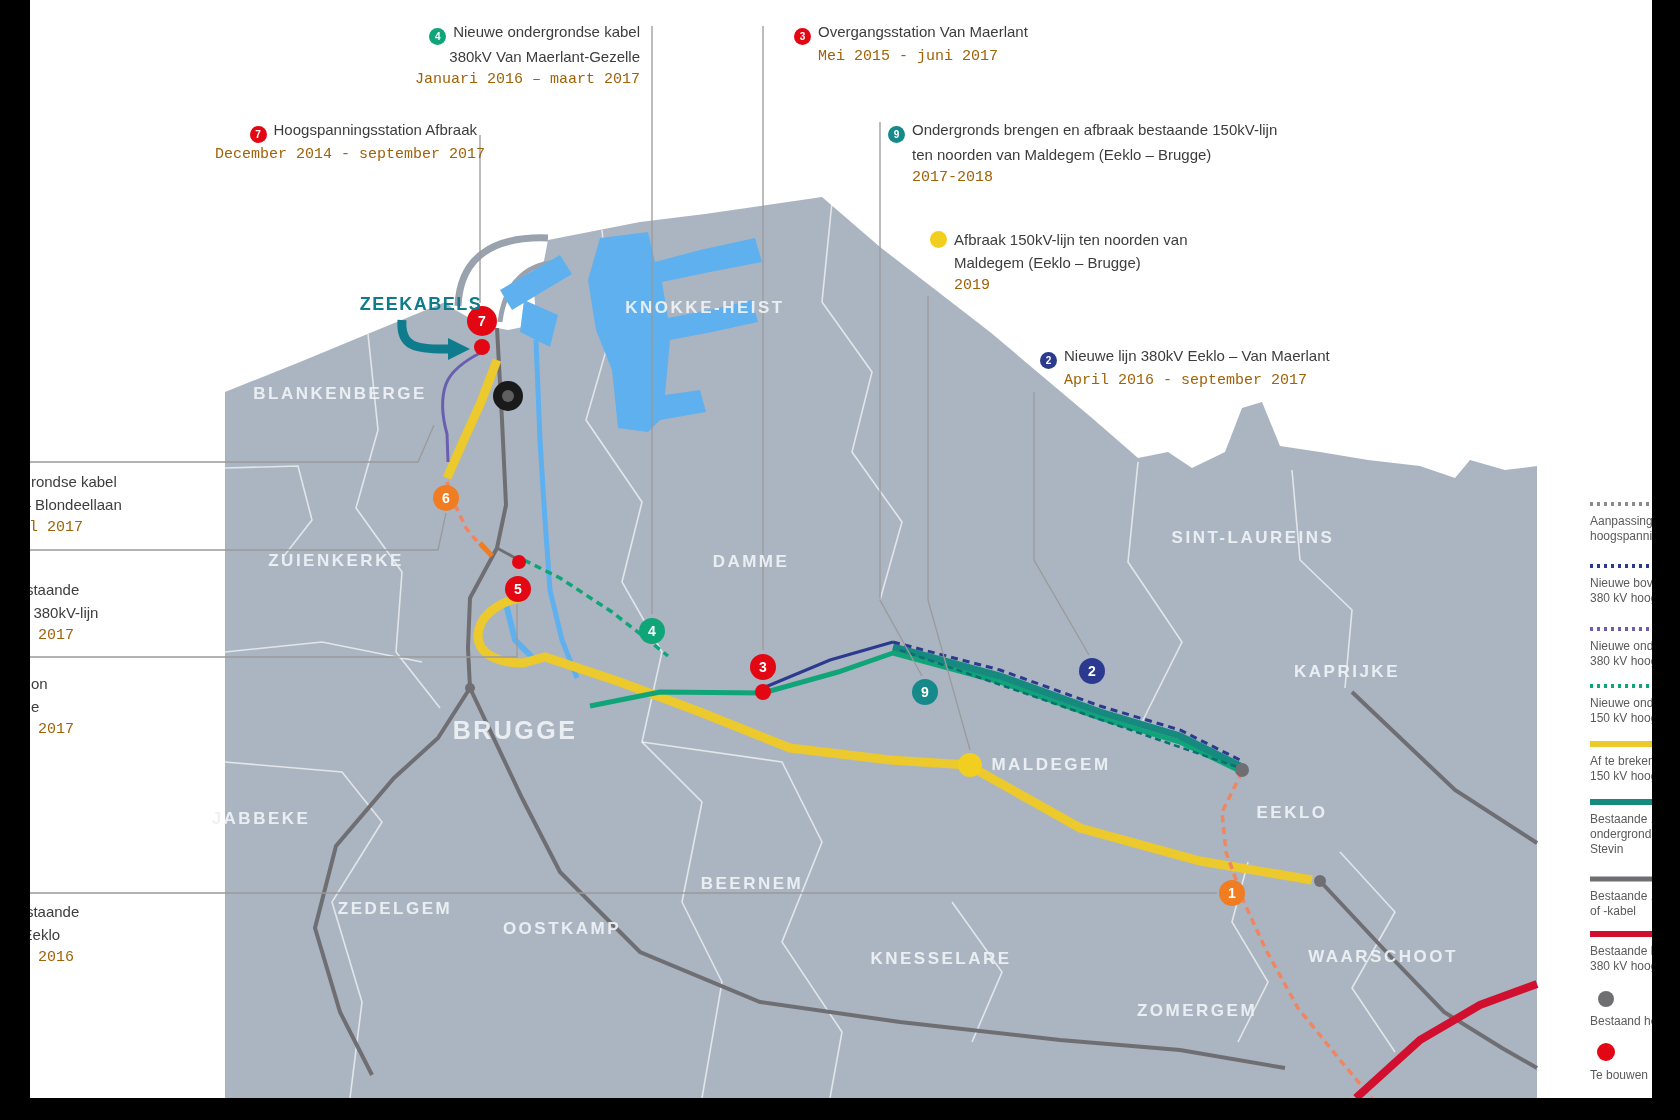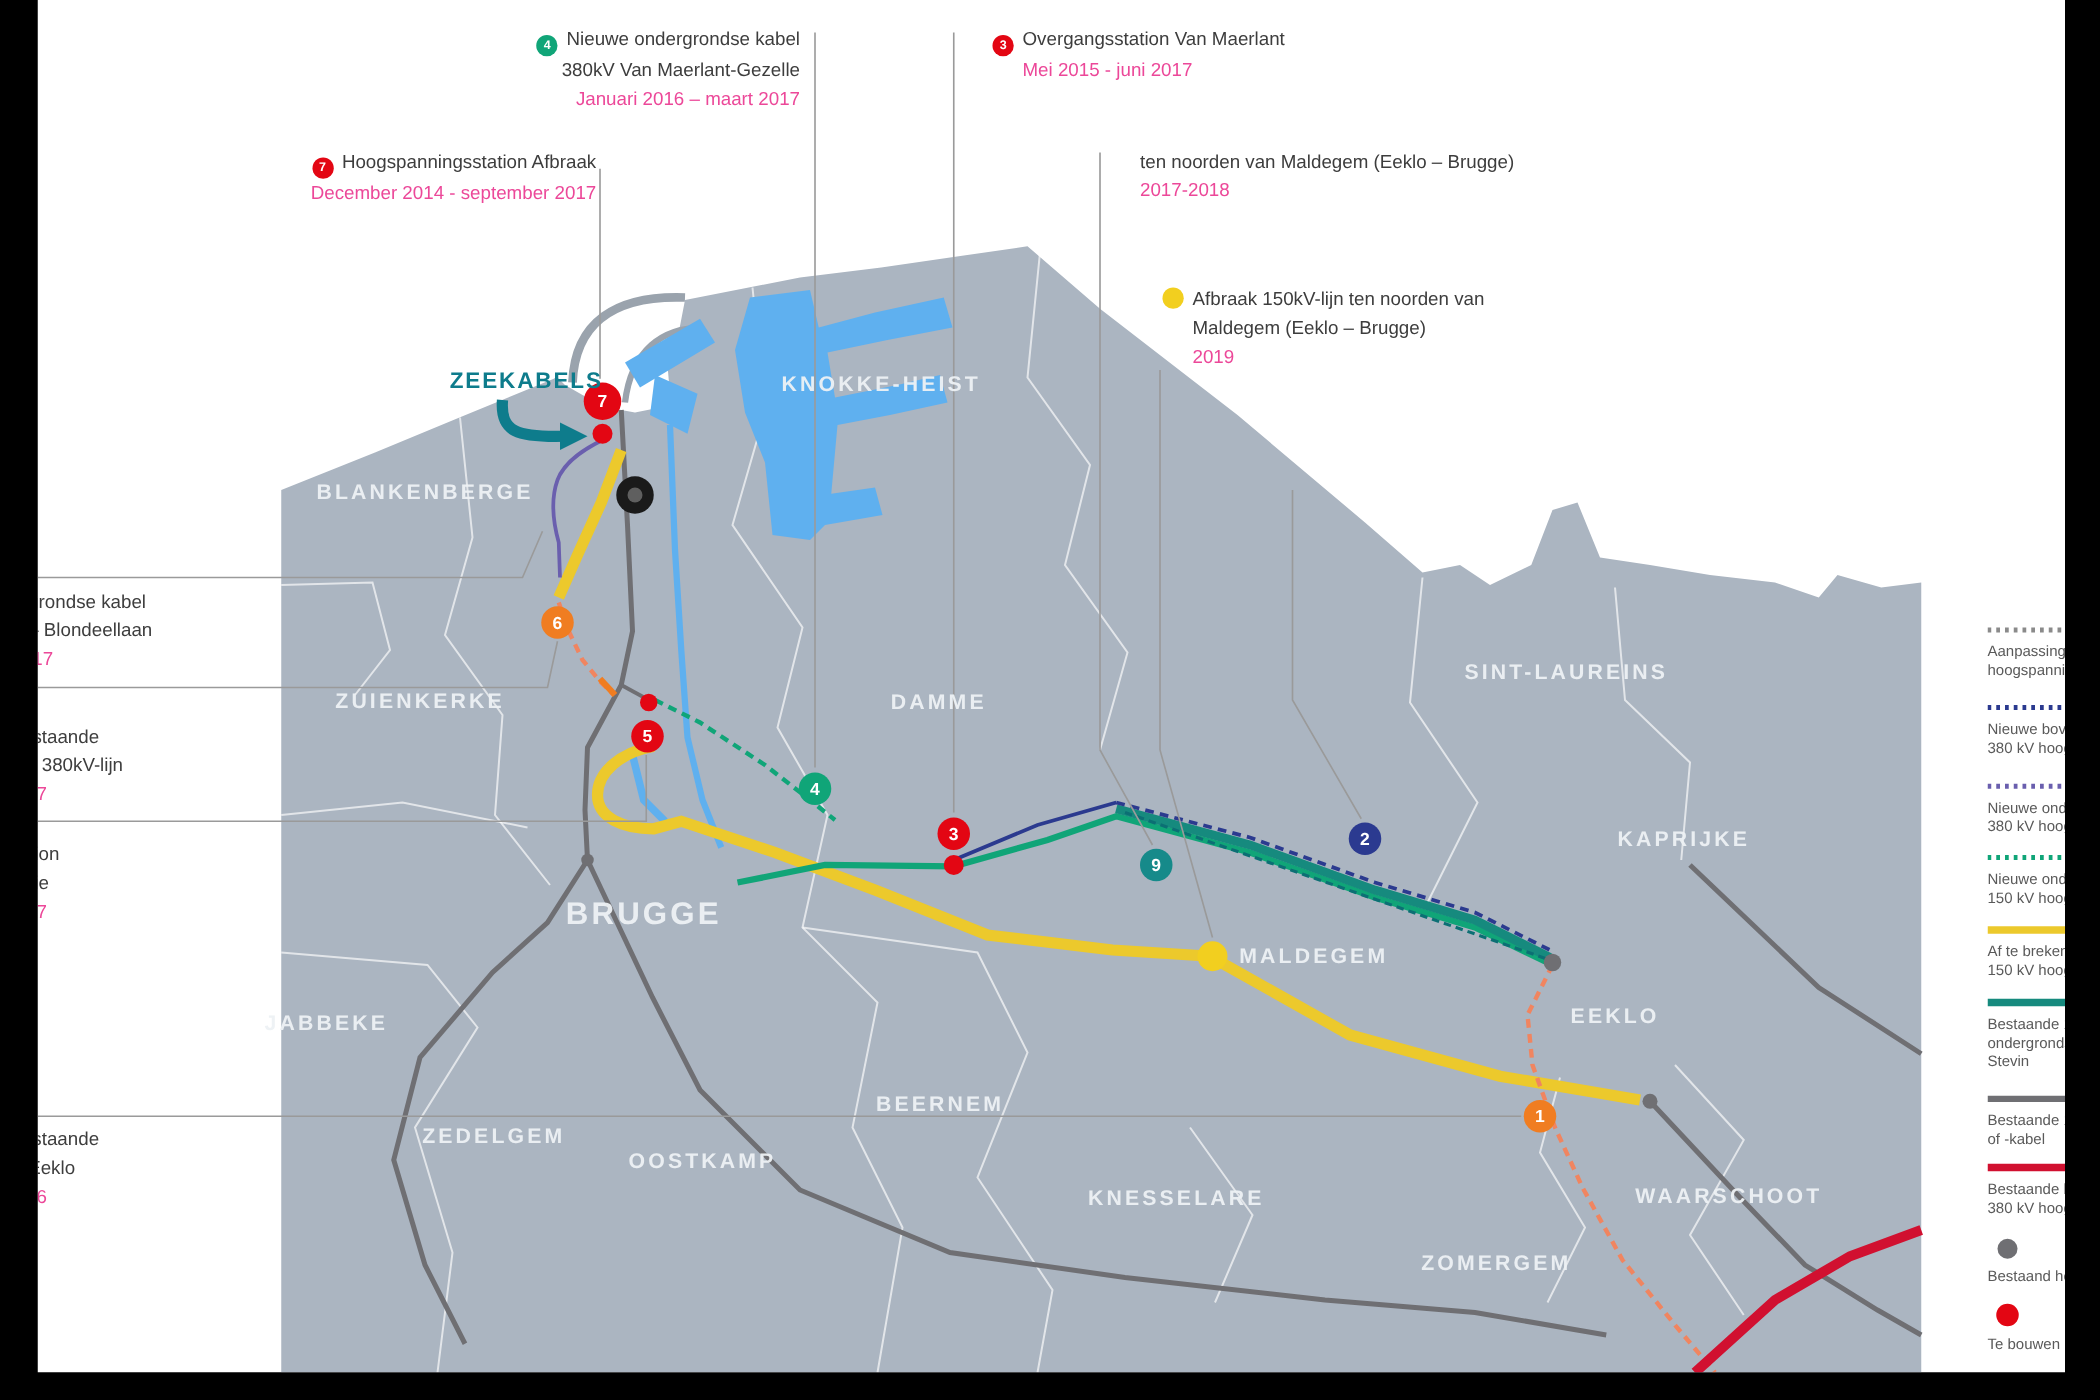--- a/index.html
+++ b/index.html
@@ -6,21 +6,21 @@
   #stage{position:relative;width:1680px;height:1120px;background:#000;overflow:hidden;
          font-family:"Liberation Sans",sans-serif;}
   #content{position:absolute;left:30px;top:0;width:1622px;height:1098px;background:#fff;overflow:hidden;}
   #mapsvg{position:absolute;left:-30px;top:0;}
   .bar{position:absolute;background:#000;z-index:60;}
   #bar-left{left:0;top:0;width:30px;height:1120px;}
   #bar-right{right:0;top:0;width:28px;height:1120px;}
   #bar-bottom{left:0;top:1098px;width:1680px;height:22px;}
   
   .ann{position:absolute;font-size:15px;line-height:23px;color:#3d3d3d;z-index:20;white-space:nowrap;}
-  .ann .date{color:#ec4899;}
+  .ann .date{color:#a16207;font-family:Liberation Mono, monospace;}
   .ann.r{text-align:right;}
   .dot{display:inline-block;width:17px;height:17px;border-radius:50%;color:#fff;
        font-weight:bold;font-size:10px;line-height:17px;text-align:center;
        vertical-align:-3px;margin-right:7px;}
   .dot.red{background:#e30613}.dot.green{background:#10a578}.dot.teal{background:#168a8a}
   .dot.yellow{background:#f2cf1f}.dot.navy{background:#2b3a8f}
   
   #legend{position:absolute;left:1560px;top:492px;width:92px;z-index:20;
           font-size:12px;line-height:15px;color:#5a5a5a;}
   .lg{position:absolute;left:0;white-space:nowrap;overflow:visible;}
@@ -204,30 +204,35 @@
     <div><span class="dot red">3</span><span>Overgangsstation Van Maerlant</span></div>
     <div class="date" style="padding-left:24px;">Mei 2015 - juni 2017</div>
   </div>
 
   <div class="ann r" style="left:185px;top:118px;width:262px;">
     <div><span class="dot red">7</span><span>Hoogspanningsstation Afbraak</span></div>
     <div class="date">December 2014 - september 2017</div>
   </div>
 
   <div class="ann" style="left:858px;top:118px;">
+    <div><span class="dot teal">9</span><span>Ondergronds brengen en afbraak bestaande 150kV-lijn</span></div>
     <div style="padding-left:24px;">ten noorden van Maldegem (Eeklo – Brugge)</div>
     <div class="date" style="padding-left:24px;">2017-2018</div>
   </div>
 
   <div class="ann" style="left:900px;top:228px;">
     <div><span class="dot yellow"></span><span>Afbraak 150kV-lijn ten noorden van</span></div>
     <div style="padding-left:24px;">Maldegem (Eeklo – Brugge)</div>
     <div class="date" style="padding-left:24px;">2019</div>
   </div>
 
+  <div class="ann" style="left:1010px;top:344px;">
+    <div><span class="dot navy">2</span><span>Nieuwe lijn 380kV Eeklo – Van Maerlant</span></div>
+    <div class="date" style="padding-left:24px;">April 2016 - september 2017</div>
+  </div>
 
   <div class="ann" style="left:-100px;top:470px;">
     <div>Nieuwe ondergrondse kabel</div>
     <div>220kV Stevin – Blondeellaan</div>
     <div class="date">2016 - april 2017</div>
   </div>
   <div class="ann" style="left:-100px;top:578px;">
     <div>Vervanging bestaande</div>
     <div>150kV-lijn door 380kV-lijn</div>
     <div class="date">2015 - juni 2017</div>

